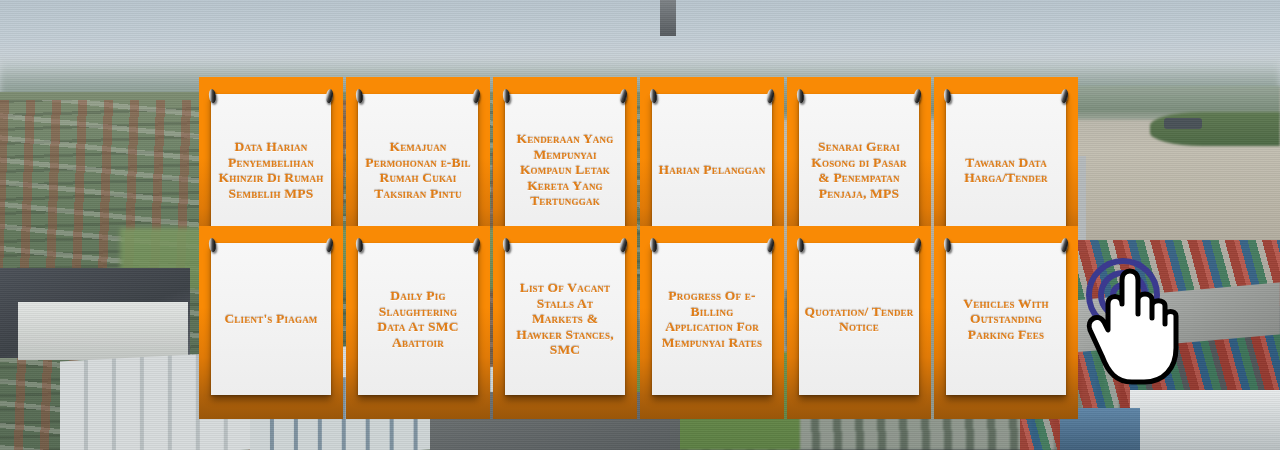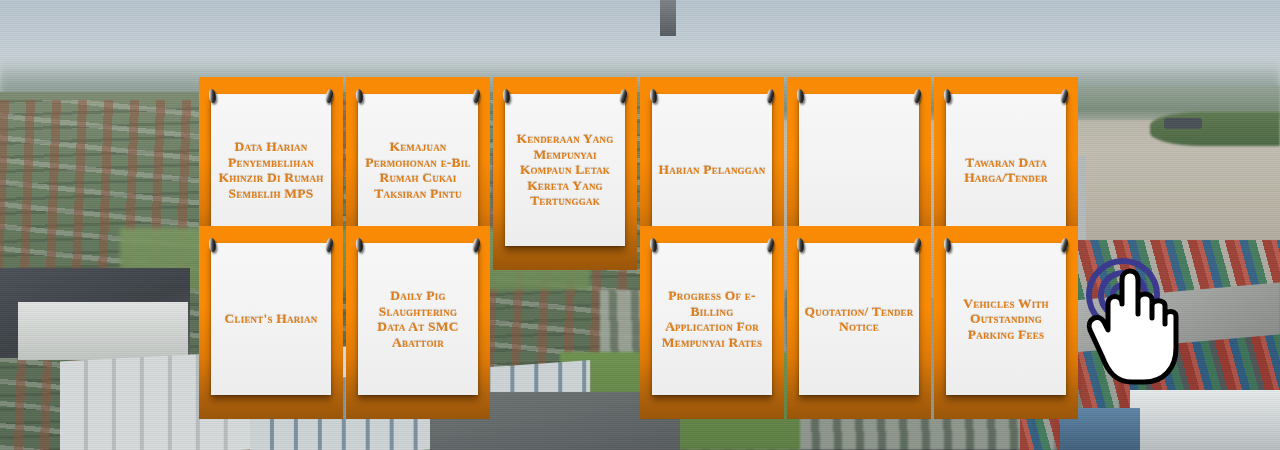--- a/index.html
+++ b/index.html
@@ -259,44 +259,52 @@
         <div class="card">
           <span class="pin pin-l"></span>
           <span class="pin pin-r"></span>
           <span class="card-title">Harian Pelanggan</span>
         </div>
       </div>
       <div class="panel" style="left:588px">
         <div class="card">
           <span class="pin pin-l"></span>
           <span class="pin pin-r"></span>
+          <span class="card-title">Senarai Gerai Kosong di Pasar &amp; Penempatan Penjaja, MPS</span>
         </div>
       </div>
       <div class="panel" style="left:735px">
         <div class="card">
           <span class="pin pin-l"></span>
           <span class="pin pin-r"></span>
           <span class="card-title">Tawaran Data Harga/Tender</span>
         </div>
       </div>
     </div>
 
     <div class="row row-1">
       <div class="panel" style="left:0px">
         <div class="card">
           <span class="pin pin-l"></span>
           <span class="pin pin-r"></span>
-          <span class="card-title">Client's Harian</span>
+          <span class="card-title">Client's Piagam</span>
         </div>
       </div>
       <div class="panel" style="left:147px">
         <div class="card">
           <span class="pin pin-l"></span>
           <span class="pin pin-r"></span>
           <span class="card-title">Daily Pig Slaughtering Data At SMC Abattoir</span>
+        </div>
+      </div>
+      <div class="panel" style="left:294px">
+        <div class="card">
+          <span class="pin pin-l"></span>
+          <span class="pin pin-r"></span>
+          <span class="card-title">List Of Vacant Stalls At Markets &amp; Hawker Stances, SMC</span>
         </div>
       </div>
       <div class="panel" style="left:441px">
         <div class="card">
           <span class="pin pin-l"></span>
           <span class="pin pin-r"></span>
           <span class="card-title">Progress Of e-Billing Application For Mempunyai Rates</span>
         </div>
       </div>
       <div class="panel" style="left:588px">

